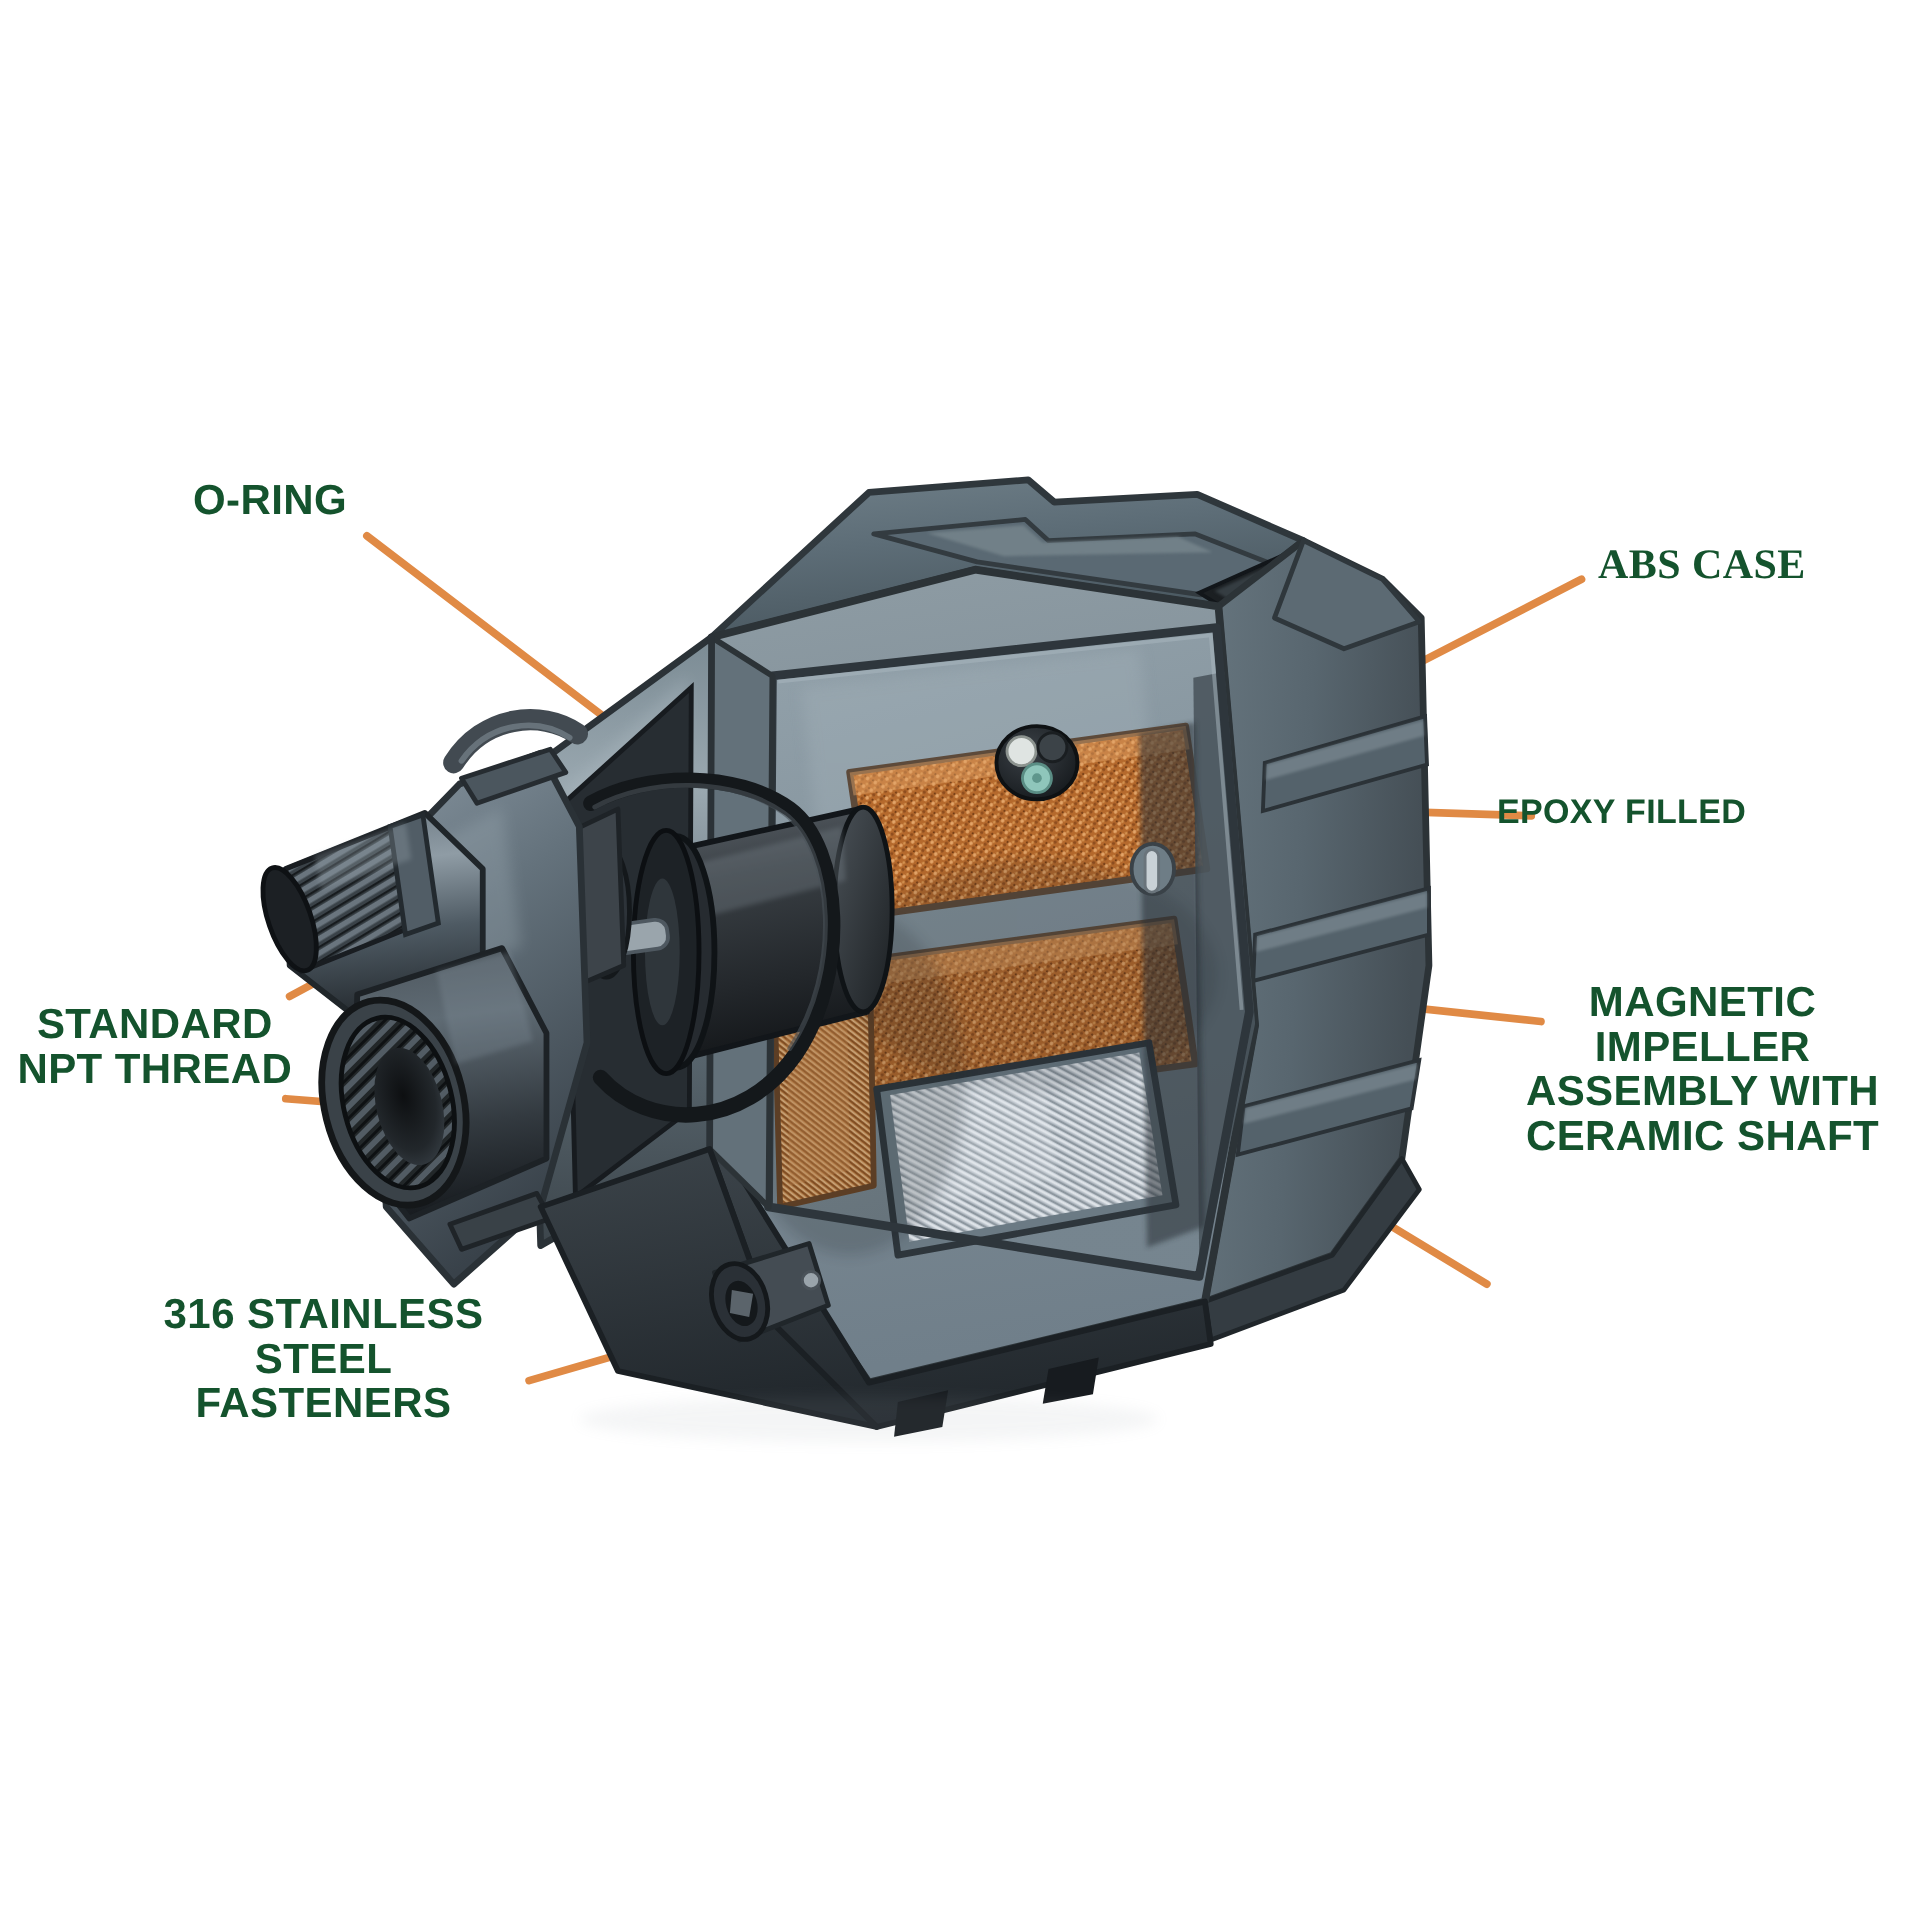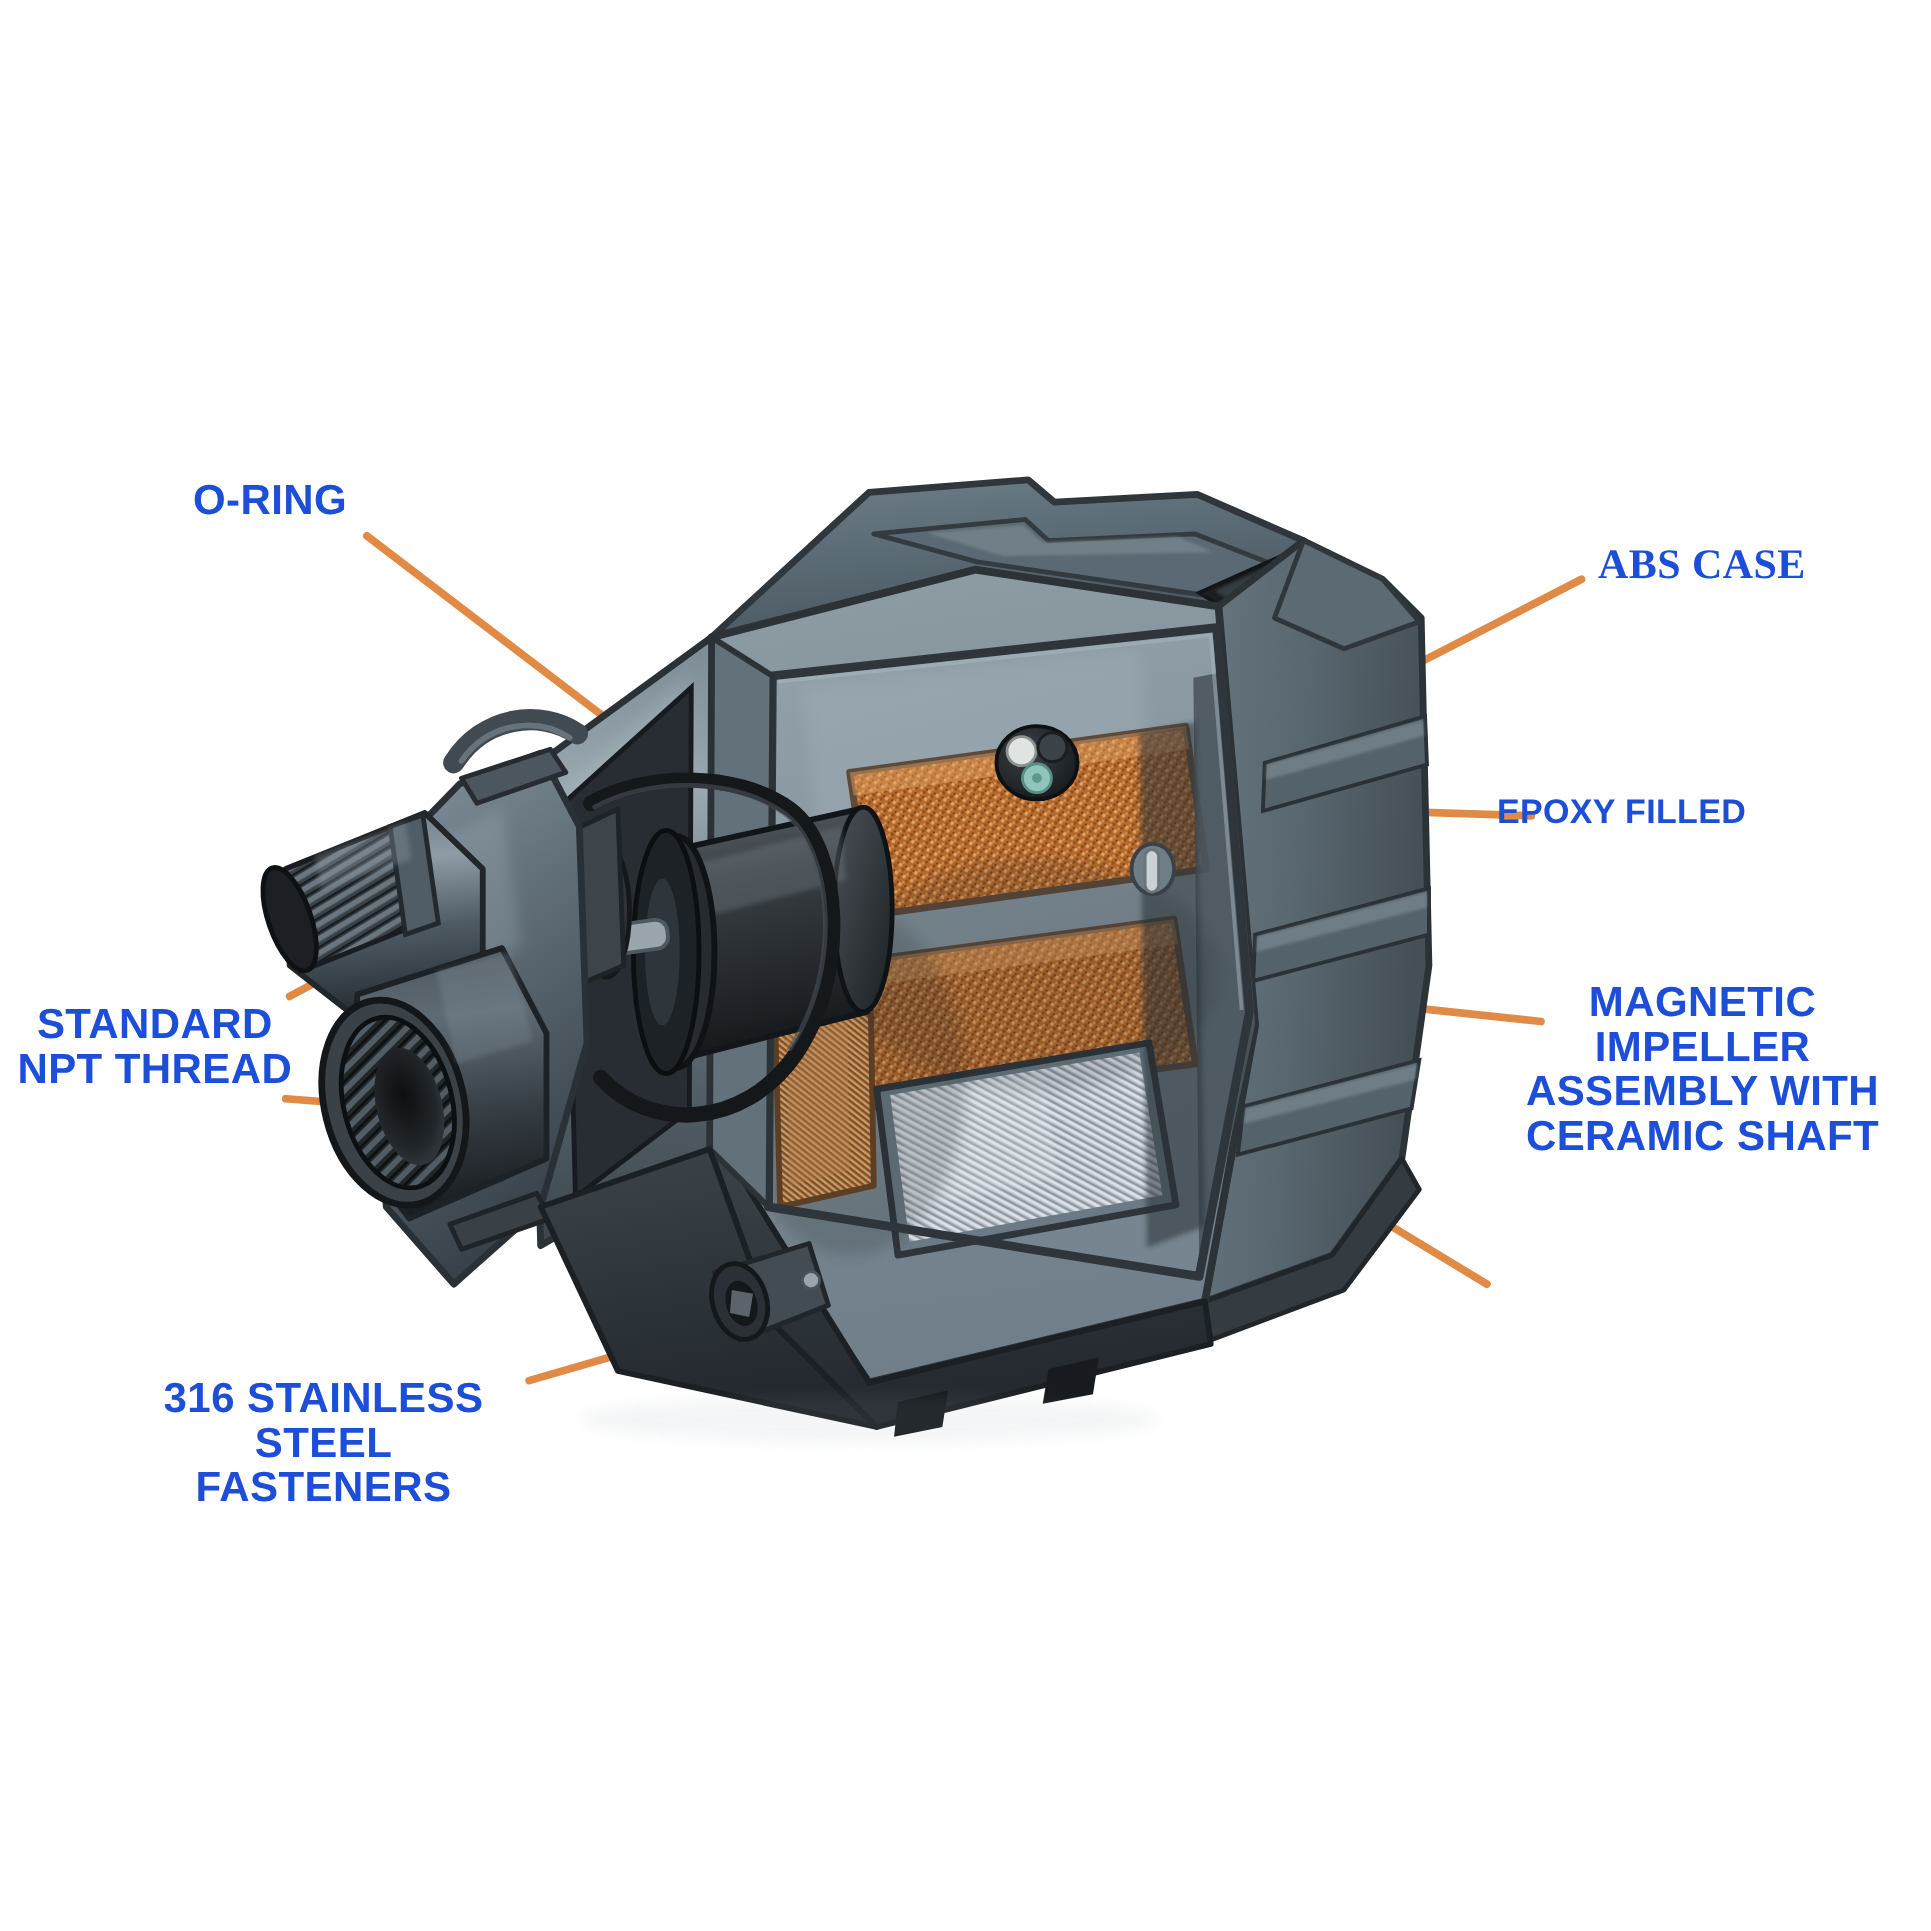--- a/index.html
+++ b/index.html
@@ -19,35 +19,35 @@
     overflow: hidden;
   }
   #artboard {
     position: absolute;
     inset: 0;
     width: 1931px;
     height: 1931px;
   }
   .callout {
     position: absolute;
-    color: #1d4ed8;
+    color: #14532d;
     font-family: "Liberation Sans", sans-serif;
     font-weight: bold;
     letter-spacing: 0.01em;
     line-height: 1.06;
     white-space: pre-line;
     text-rendering: geometricPrecision;
   }
   .cl-oring      { left: 193px;  top: 478px;  font-size: 42px; text-align: left; }
   .cl-abs        { left: 1598px; top: 543px;  font-size: 42px; text-align: left; font-family: Liberation Serif, serif; }
   .cl-epoxy      { left: 1497px; top: 794px;  font-size: 34px; text-align: right; }
   .cl-magnetic   { left: 1514px; top: 980px; font-size: 42px; text-align: center; width: 377px; }
   .cl-heavy      { left: 1470px; top: 1273px; font-size: 42px; text-align: center; width: 449px; }
   .cl-npt        { left: 17.4px;   top: 1002px; font-size: 42px; text-align: center; }
-  .cl-fasteners  { left: 116px;  top: 1376px; font-size: 42px; text-align: center; width: 415px; }
+  .cl-fasteners  { left: 116px;  top: 1292px; font-size: 42px; text-align: center; width: 415px; }
 </style>
 </head>
 <body>
 
 <div id="stage">
 
   <svg id="artboard" viewBox="0 0 2000 2000" xmlns="http://www.w3.org/2000/svg">
     <defs>
 
       <linearGradient id="gCaseTop" x1="0" y1="0" x2="0.35" y2="1">

